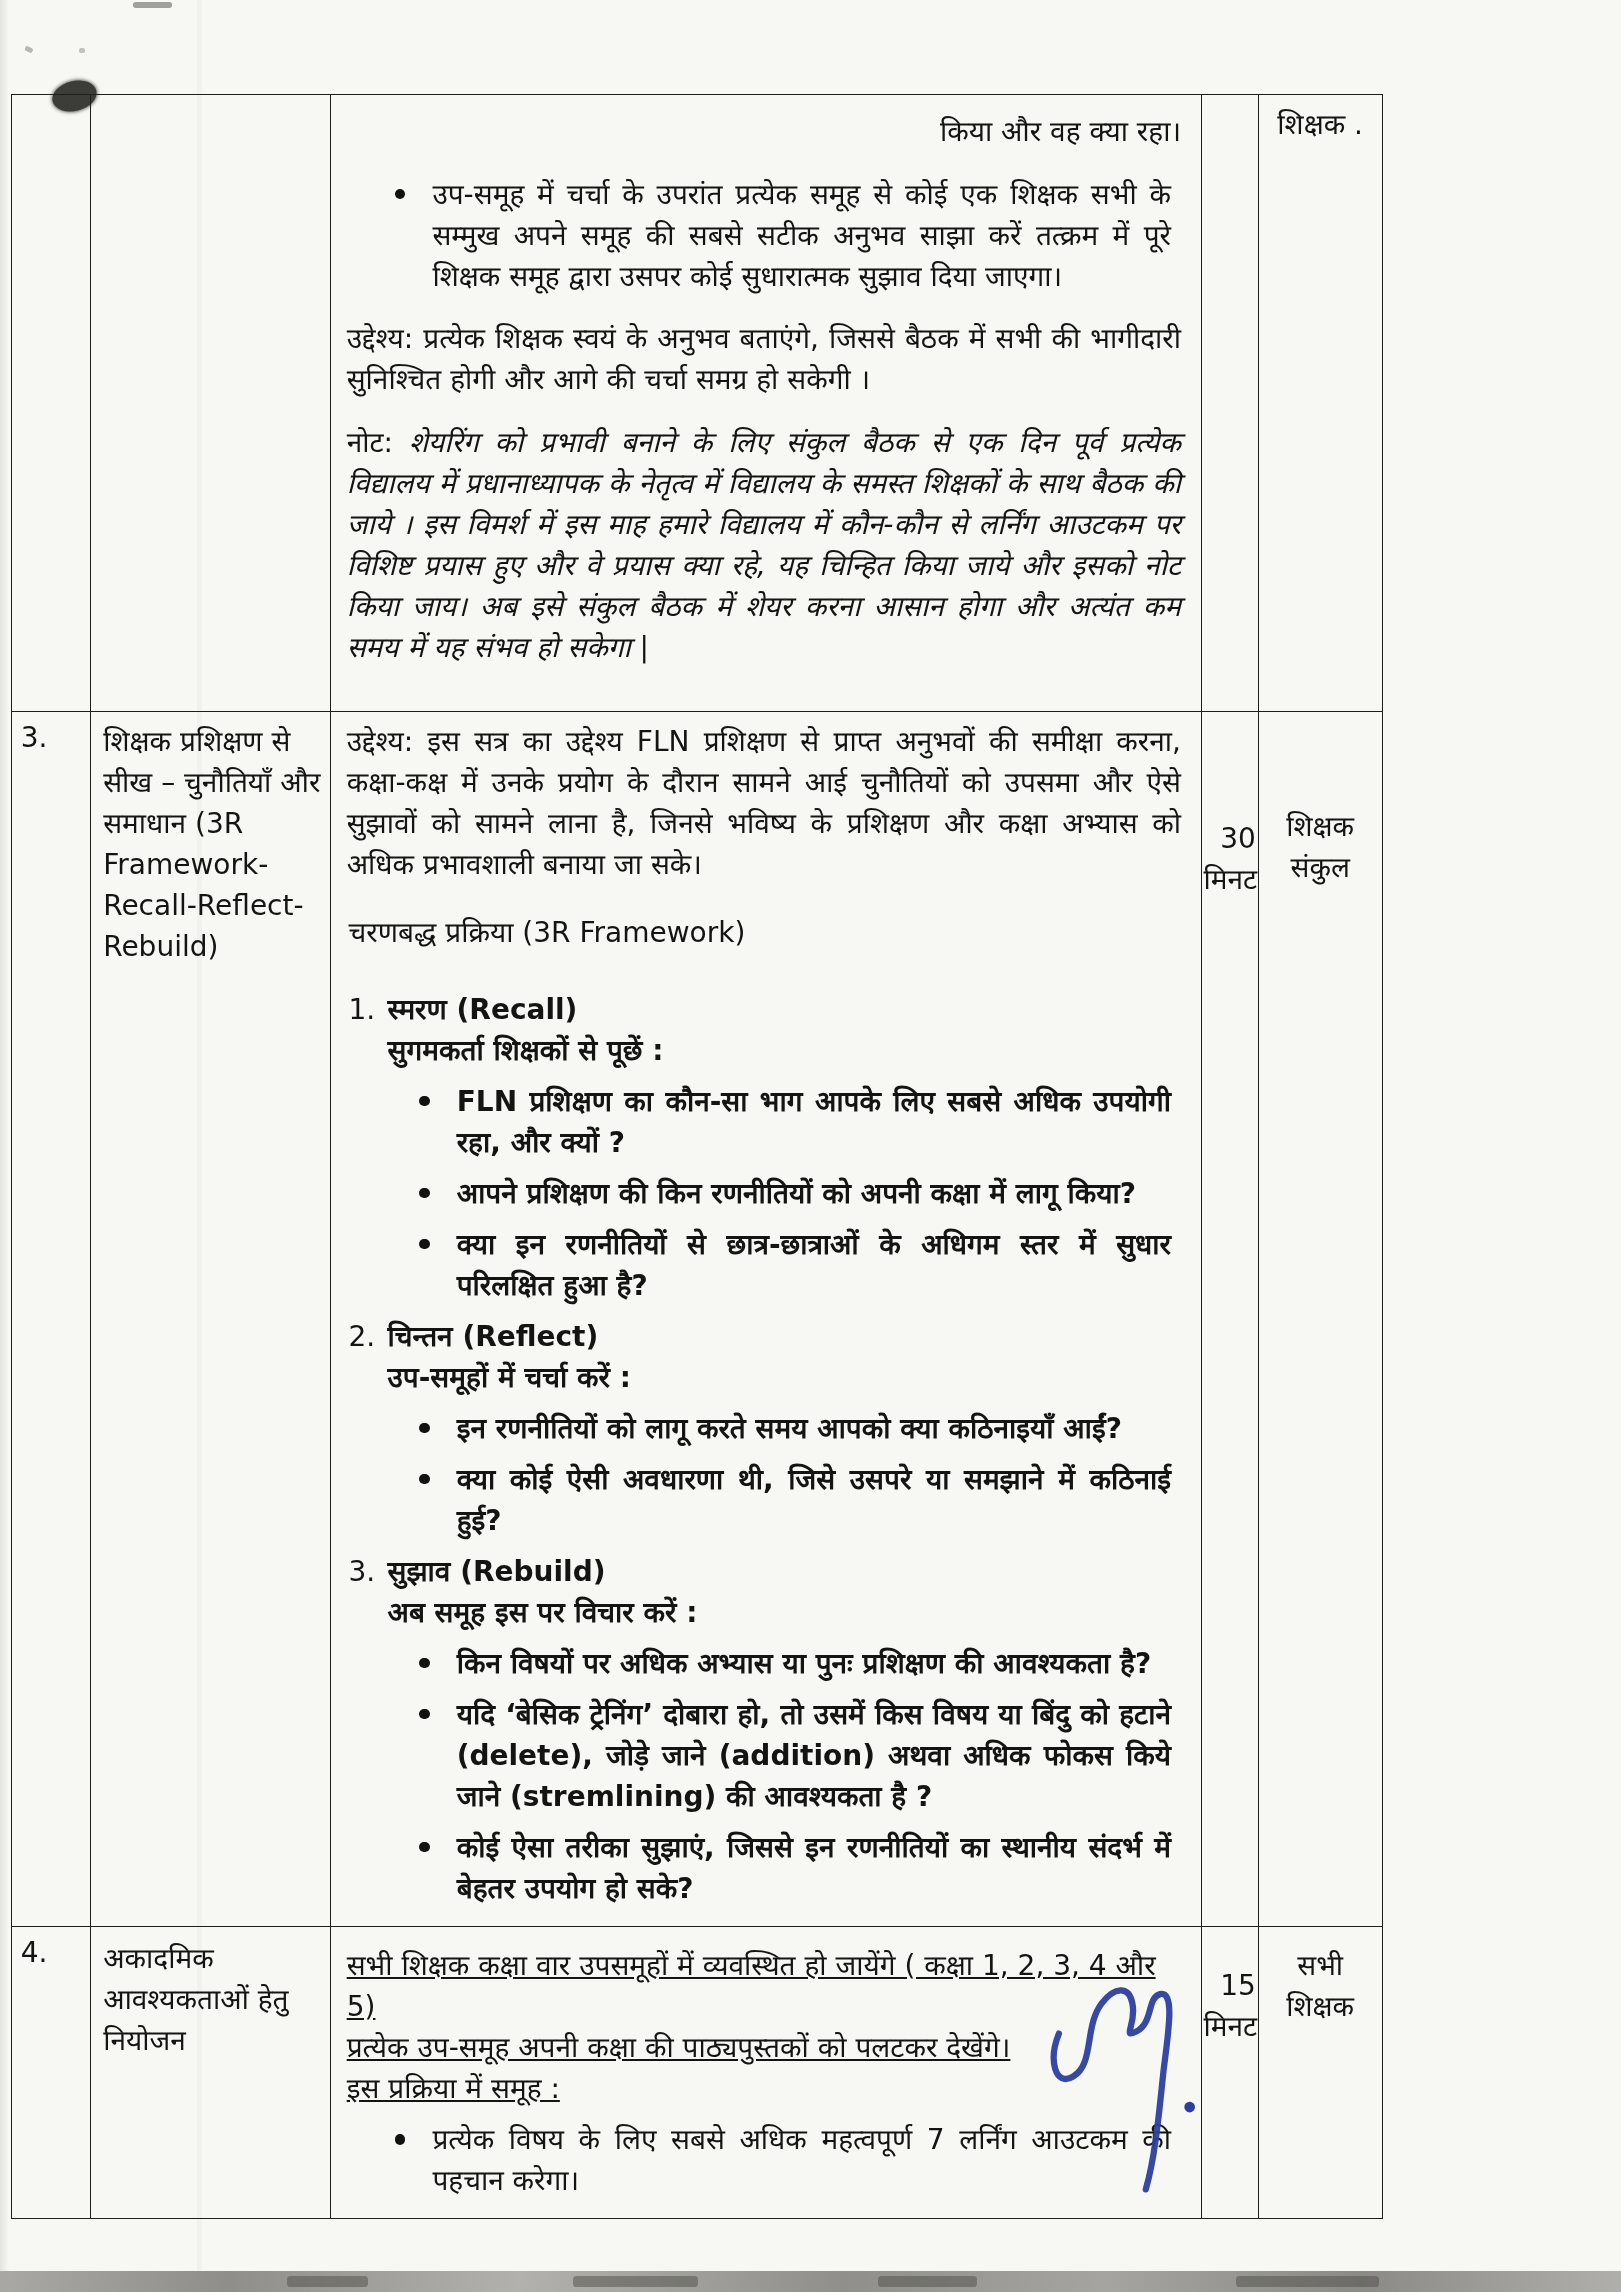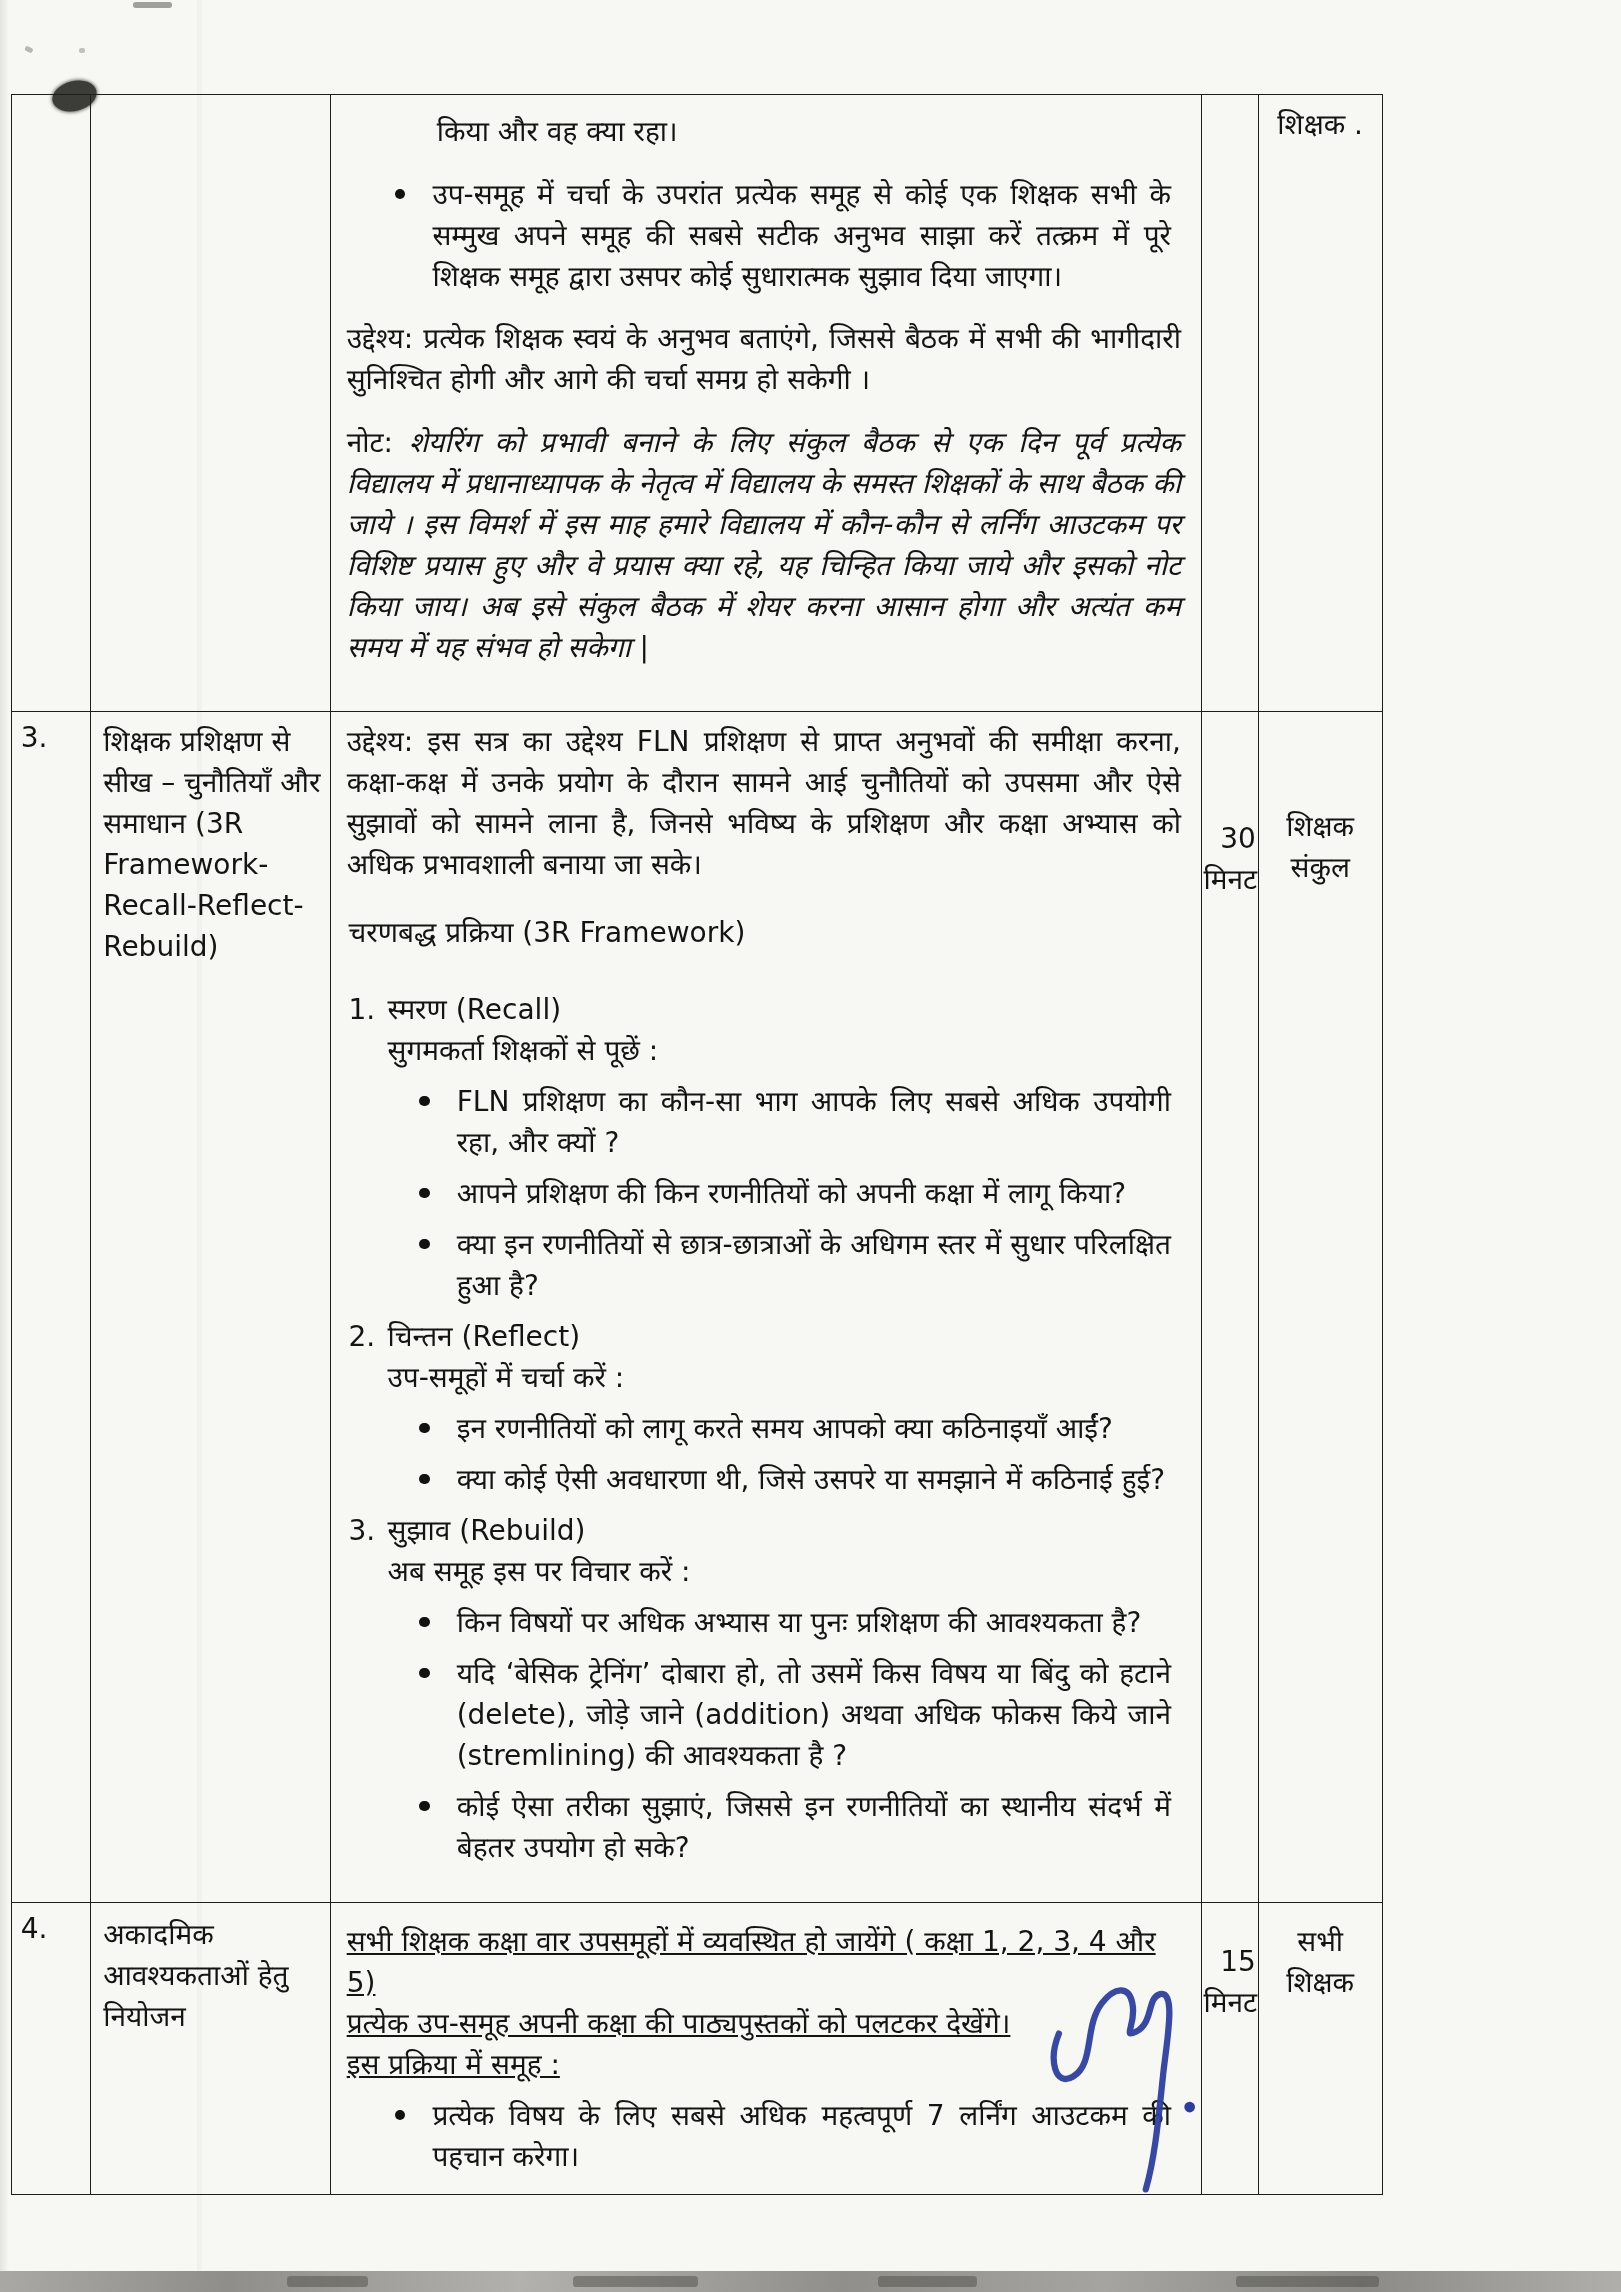--- a/index.html
+++ b/index.html
@@ -40,31 +40,31 @@
     overflow:hidden;
   }
   td.c1{padding:5.4px 3.6px 0 9px;}
   td.c2{padding:9px 7.2px 0 12.5px;}
   td.c3{padding:9px 19.7px 7.2px 16px;}
   td.c4,td.c5{text-align:center;padding:9px 1.8px;}
   tr.rowA td{height:596px;}
   tr.row3 td{height:1075px;}
   tr.row4 td{height:224px;}
 
-  .cont-line{margin:3.6px 0 21.5px 90px;}
+  .cont-line{margin:3.6px 0 21.5px 90px;text-align:right;}
   .b{display:flex;margin:10px;}
   .b .dot{flex:0 0 auto;width:10.7px;height:10.7px;border-radius:50%;background:#121210;margin:15px 27px 0 38px;}
   .b .btxt{flex:1 1 auto;text-align:justify;}
   .para{text-align:justify;margin:21.5px 0 0 0;}
   .note{font-style:italic;}
   .note .lbl{font-style:normal;}
   .proc-head{margin:27px 0 36px 1.8px;}
   .step{display:flex;margin:0 0 0 1.8px;}
   .step .n{flex:0 0 39px;}
-  .step .sbody{flex:1 1 auto;}
+  .step .sbody{flex:1 1 auto;font-weight:bold;}
   .step .lead{margin:0;}
   .step .b .dot{margin-left:21.5px;}
   .r4line{margin:0;text-decoration:underline;}
   .r4 .b .dot{margin-left:38px;}
   .timecell span{display:block;text-align:right;}
   .personcell span{display:block;}
   .pt-row3{padding-top:106px !important;}
   .pt-row3p{padding-top:94px !important;}
   .pt-row4{padding-top:38px !important;}
   .pt-row4p{padding-top:18px !important;}

